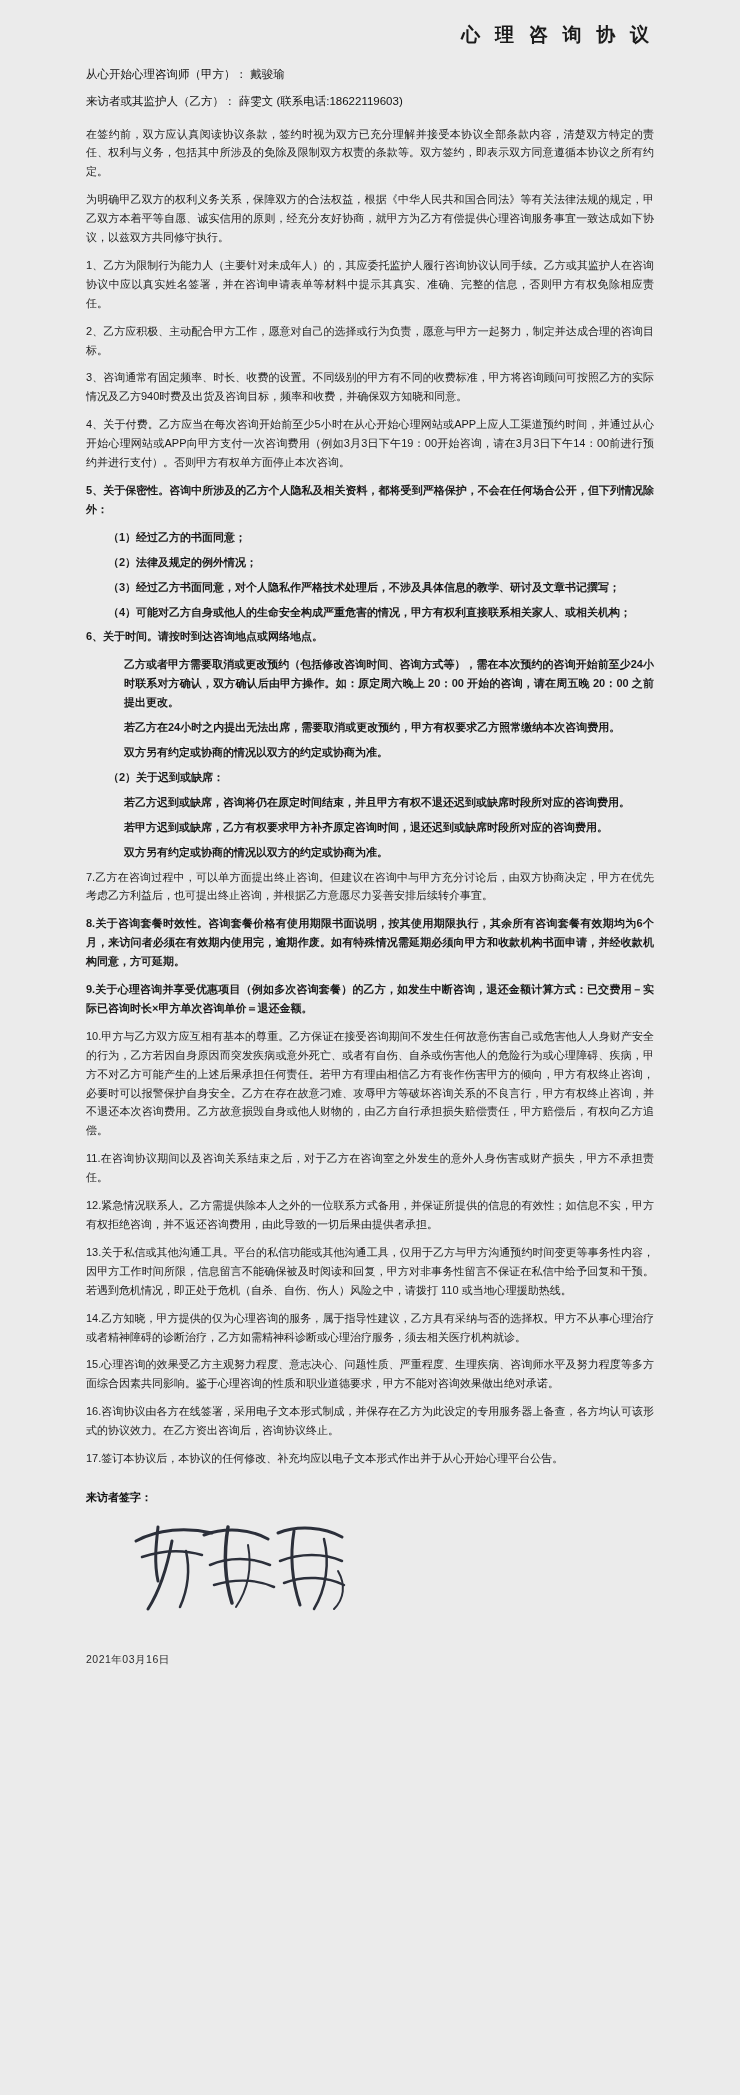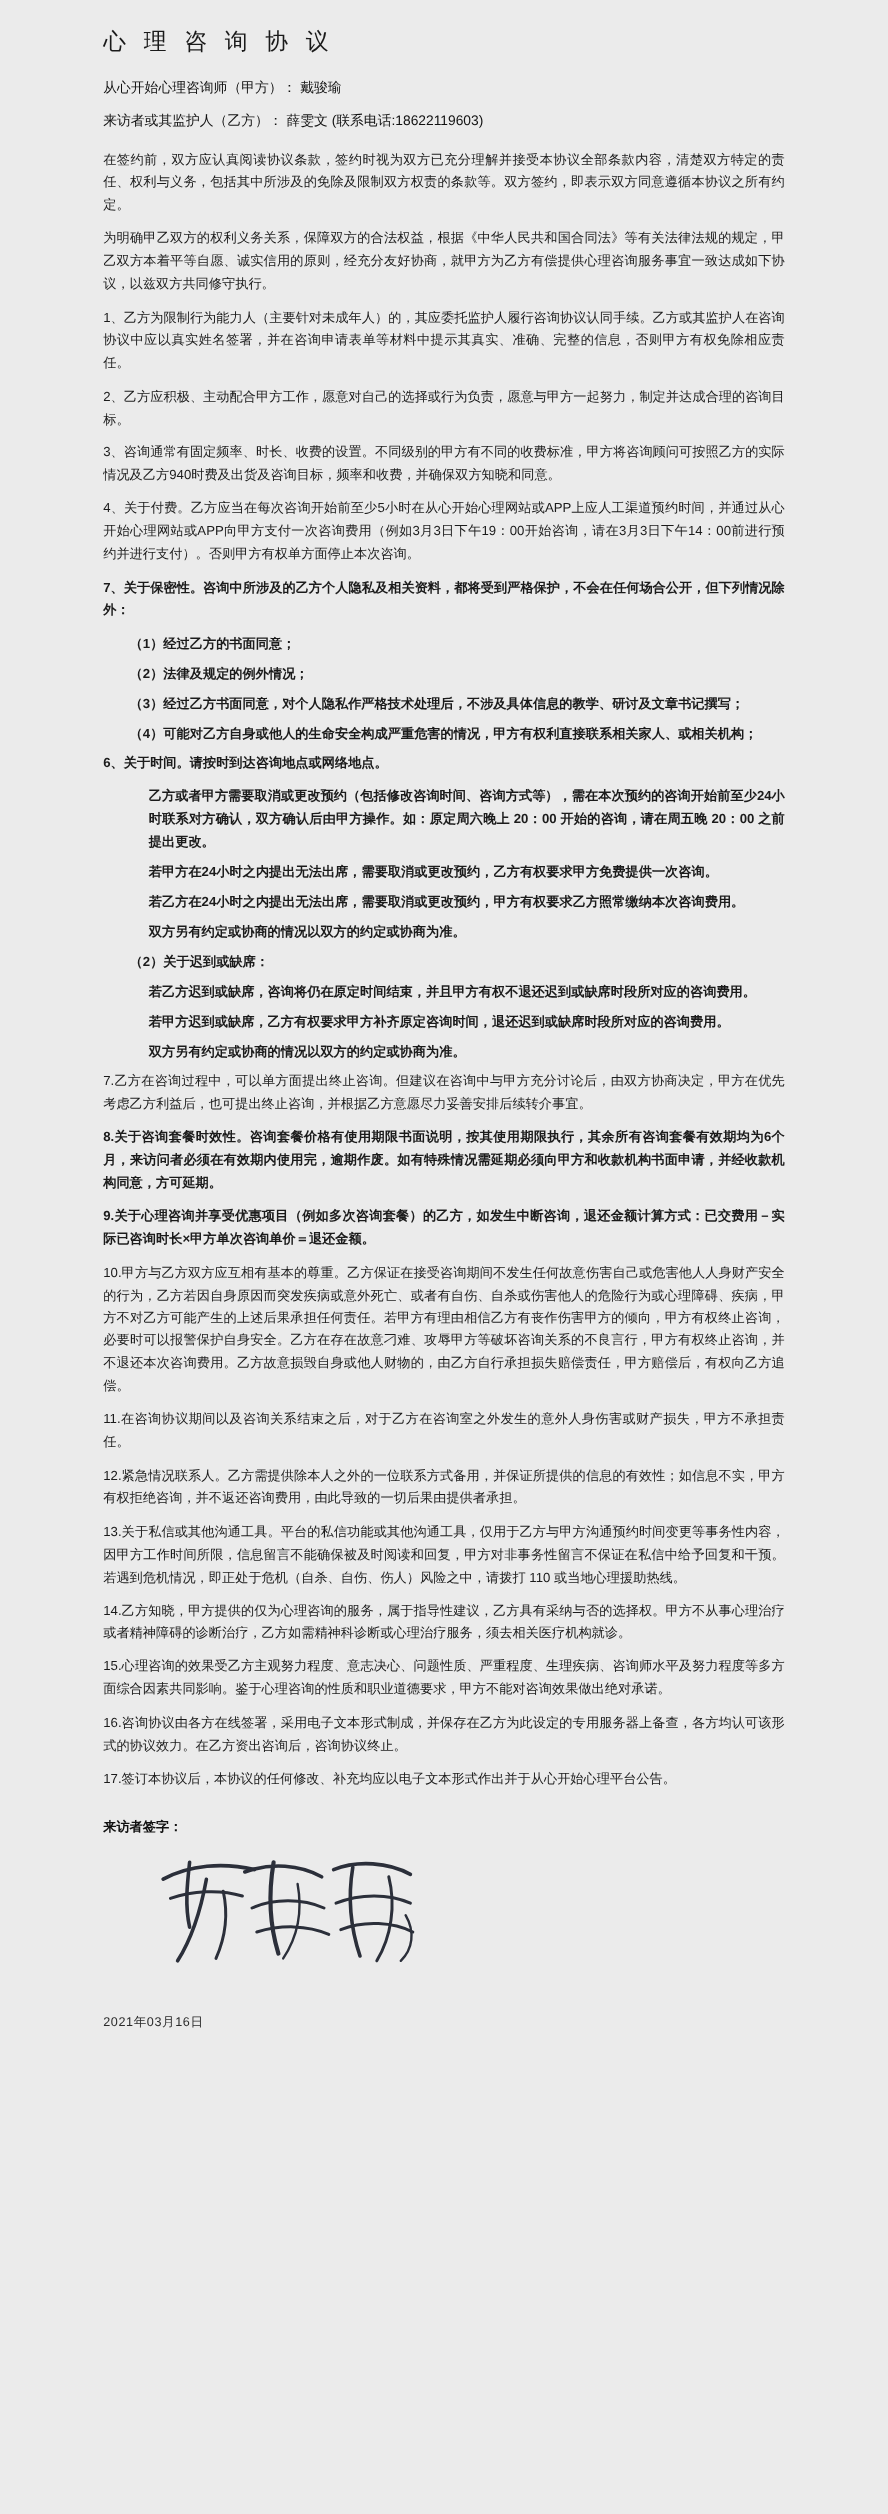--- a/index.html
+++ b/index.html
@@ -16,23 +16,23 @@
     background: #ebebeb;
     padding: 0 0 30px 0;
     position: relative;
   }
   .sheet {
     width: 568px;
     margin: 0 auto;
     padding-top: 18px;
   }
   .doc-title {
-    text-align: left;
+    text-align: right;
     font-size: 19px;
-    font-weight: normal;
+    font-weight: bold;
     letter-spacing: 5px;
     color: #1a1a1a;
     margin: 4px 0 18px 0;
     font-family: "Liberation Serif", "DejaVu Serif", serif;
   }
   .hdr-line {
     font-size: 11.5px;
     font-weight: normal;
     color: #111;
     margin: 0 0 10px 0;
@@ -83,28 +83,27 @@
     <div class="hdr-line">从心开始心理咨询师（甲方）： 戴骏瑜</div>
     <div class="hdr-line second">来访者或其监护人（乙方）： 薛雯文 (联系电话:18622119603)</div>
 
     <div id="paras">
         <p class="body">在签约前，双方应认真阅读协议条款，签约时视为双方已充分理解并接受本协议全部条款内容，清楚双方特定的责任、权利与义务，包括其中所涉及的免除及限制双方权责的条款等。双方签约，即表示双方同意遵循本协议之所有约定。</p>
         <p class="body">为明确甲乙双方的权利义务关系，保障双方的合法权益，根据《中华人民共和国合同法》等有关法律法规的规定，甲乙双方本着平等自愿、诚实信用的原则，经充分友好协商，就甲方为乙方有偿提供心理咨询服务事宜一致达成如下协议，以兹双方共同修守执行。</p>
         <p class="body">1、乙方为限制行为能力人（主要针对未成年人）的，其应委托监护人履行咨询协议认同手续。乙方或其监护人在咨询协议中应以真实姓名签署，并在咨询申请表单等材料中提示其真实、准确、完整的信息，否则甲方有权免除相应责任。</p>
         <p class="body">2、乙方应积极、主动配合甲方工作，愿意对自己的选择或行为负责，愿意与甲方一起努力，制定并达成合理的咨询目标。</p>
         <p class="body">3、咨询通常有固定频率、时长、收费的设置。不同级别的甲方有不同的收费标准，甲方将咨询顾问可按照乙方的实际情况及乙方940时费及出货及咨询目标，频率和收费，并确保双方知晓和同意。</p>
         <p class="body">4、关于付费。乙方应当在每次咨询开始前至少5小时在从心开始心理网站或APP上应人工渠道预约时间，并通过从心开始心理网站或APP向甲方支付一次咨询费用（例如3月3日下午19：00开始咨询，请在3月3日下午14：00前进行预约并进行支付）。否则甲方有权单方面停止本次咨询。</p>
-        <p class="body bold">7、关于保密性。咨询中所涉及的乙方个人隐私及相关资料，都将受到严格保护，不会在任何场合公开，但下列情况除外：</p>
+        <p class="body bold">5、关于保密性。咨询中所涉及的乙方个人隐私及相关资料，都将受到严格保护，不会在任何场合公开，但下列情况除外：</p>
         <p class="body bold ind1 tight">（1）经过乙方的书面同意；</p>
         <p class="body bold ind1 tight">（2）法律及规定的例外情况；</p>
         <p class="body bold ind1 tight">（3）经过乙方书面同意，对个人隐私作严格技术处理后，不涉及具体信息的教学、研讨及文章书记撰写；</p>
         <p class="body bold ind1 tight">（4）可能对乙方自身或他人的生命安全构成严重危害的情况，甲方有权利直接联系相关家人、或相关机构；</p>
         <p class="body bold">6、关于时间。请按时到达咨询地点或网络地点。</p>
         <p class="body bold ind2 tight">乙方或者甲方需要取消或更改预约（包括修改咨询时间、咨询方式等），需在本次预约的咨询开始前至少24小时联系对方确认，双方确认后由甲方操作。如：原定周六晚上 20：00 开始的咨询，请在周五晚 20：00 之前提出更改。</p>
-        <p class="body bold ind2 tight">若甲方在24小时之内提出无法出席，需要取消或更改预约，乙方有权要求甲方免费提供一次咨询。</p>
         <p class="body bold ind2 tight">若乙方在24小时之内提出无法出席，需要取消或更改预约，甲方有权要求乙方照常缴纳本次咨询费用。</p>
         <p class="body bold ind2 tight">双方另有约定或协商的情况以双方的约定或协商为准。</p>
         <p class="body bold ind1 tight">（2）关于迟到或缺席：</p>
         <p class="body bold ind2 tight">若乙方迟到或缺席，咨询将仍在原定时间结束，并且甲方有权不退还迟到或缺席时段所对应的咨询费用。</p>
         <p class="body bold ind2 tight">若甲方迟到或缺席，乙方有权要求甲方补齐原定咨询时间，退还迟到或缺席时段所对应的咨询费用。</p>
         <p class="body bold ind2 tight">双方另有约定或协商的情况以双方的约定或协商为准。</p>
         <p class="body">7.乙方在咨询过程中，可以单方面提出终止咨询。但建议在咨询中与甲方充分讨论后，由双方协商决定，甲方在优先考虑乙方利益后，也可提出终止咨询，并根据乙方意愿尽力妥善安排后续转介事宜。</p>
         <p class="body bold">8.关于咨询套餐时效性。咨询套餐价格有使用期限书面说明，按其使用期限执行，其余所有咨询套餐有效期均为6个月，来访问者必须在有效期内使用完，逾期作废。如有特殊情况需延期必须向甲方和收款机构书面申请，并经收款机构同意，方可延期。</p>
         <p class="body bold">9.关于心理咨询并享受优惠项目（例如多次咨询套餐）的乙方，如发生中断咨询，退还金额计算方式：已交费用－实际已咨询时长×甲方单次咨询单价＝退还金额。</p>
         <p class="body">10.甲方与乙方双方应互相有基本的尊重。乙方保证在接受咨询期间不发生任何故意伤害自己或危害他人人身财产安全的行为，乙方若因自身原因而突发疾病或意外死亡、或者有自伤、自杀或伤害他人的危险行为或心理障碍、疾病，甲方不对乙方可能产生的上述后果承担任何责任。若甲方有理由相信乙方有丧作伤害甲方的倾向，甲方有权终止咨询，必要时可以报警保护自身安全。乙方在存在故意刁难、攻辱甲方等破坏咨询关系的不良言行，甲方有权终止咨询，并不退还本次咨询费用。乙方故意损毁自身或他人财物的，由乙方自行承担损失赔偿责任，甲方赔偿后，有权向乙方追偿。</p>

